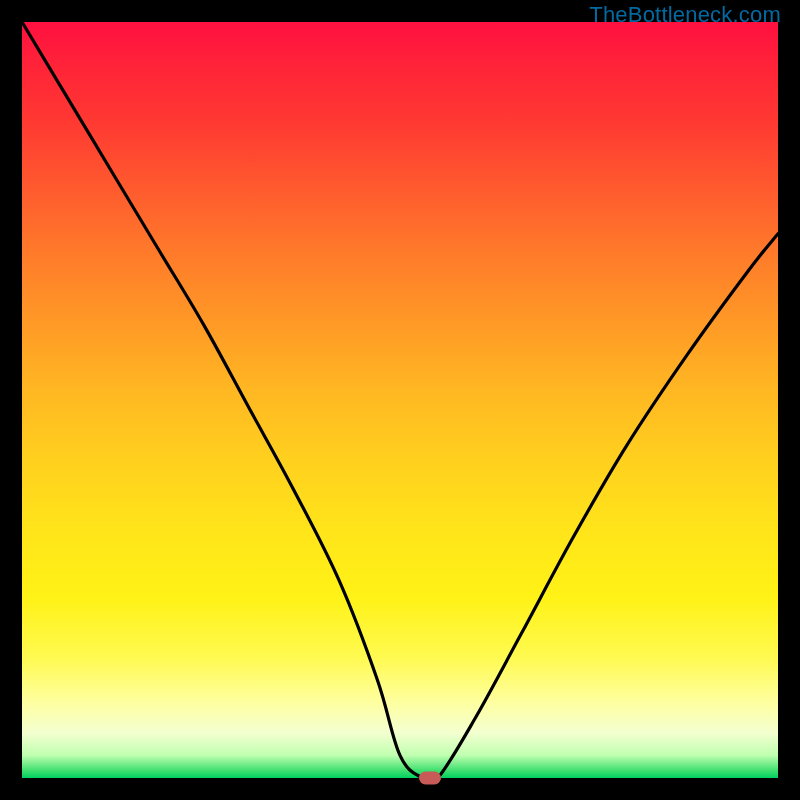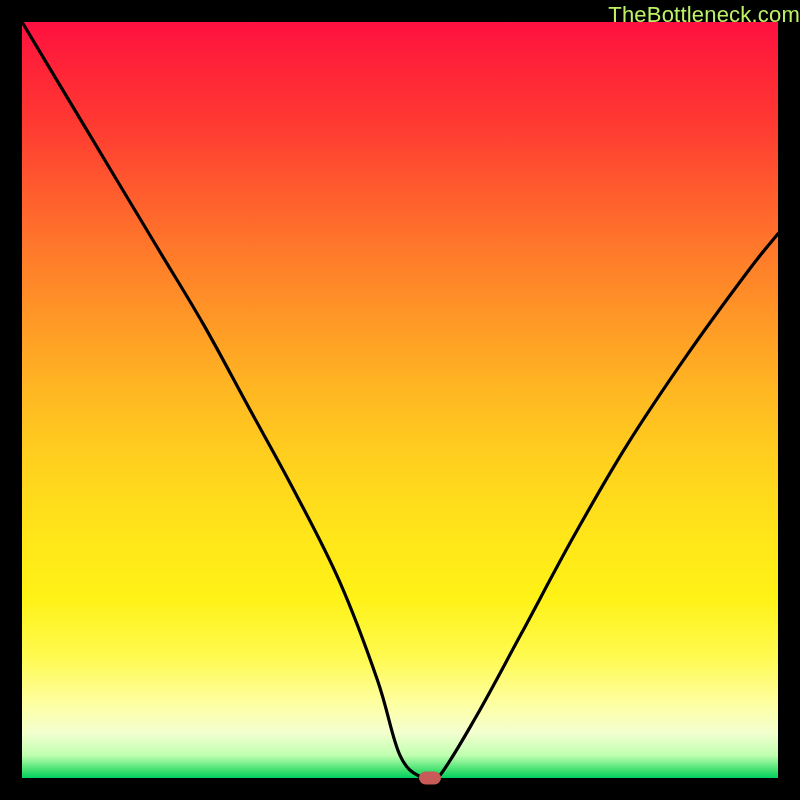--- a/index.html
+++ b/index.html
@@ -46,22 +46,22 @@
   svg.curve {
     position: absolute;
     left: 0;
     top: 0;
     width: 756px;
     height: 756px;
   }
   .watermark {
     position: absolute;
     top: 2px;
-    right: 0;
-    color: #bef264;
+    right: 19px;
+    color: #0369a1;
     font-size: 22px;
     font-weight: 500;
     letter-spacing: 0.2px;
     user-select: none;
   }
   .marker {
     position: absolute;
     width: 22px;
     height: 13px;
     background: #c85a58;

